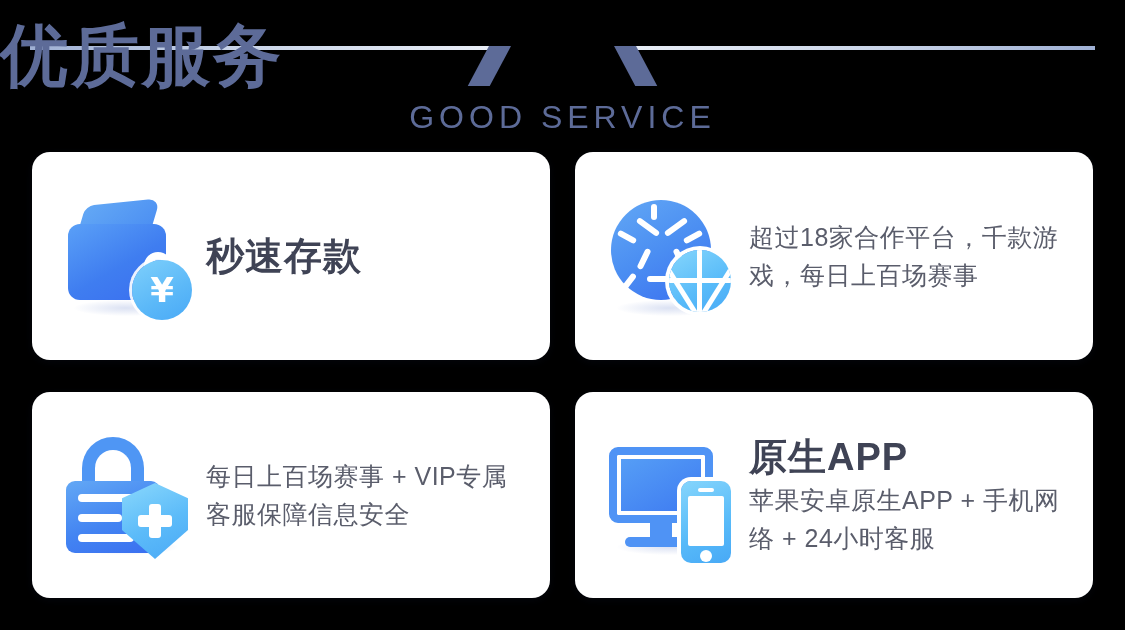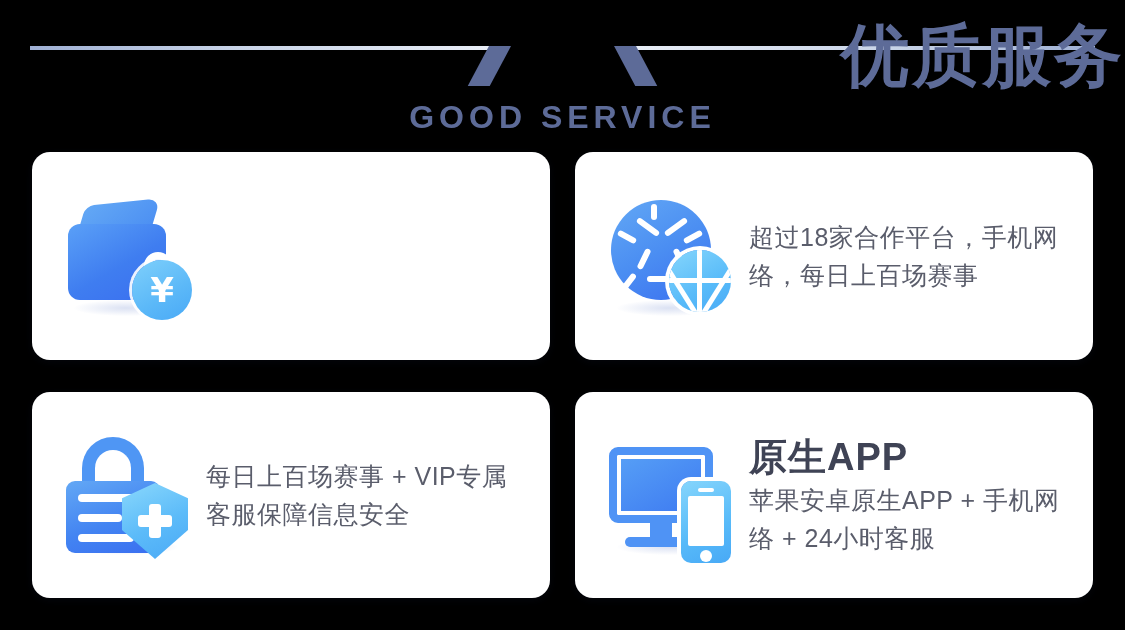--- a/index.html
+++ b/index.html
@@ -25,29 +25,29 @@
   }
   .deco-slash {
     position:absolute; top:46px; width:22px; height:40px;
     background:#5d6b98;
   }
   .deco-slash.left  { left:489px;  transform:skewX(-28deg); transform-origin:top left; }
   .deco-slash.right { right:489px; transform:skewX(28deg);  transform-origin:top right; }
 
   .title-cn {
     position:absolute; top:12px; left:0; width:1125px;
-    text-align:right;
+    text-align:left;
     font-size:68px; font-weight:bold; letter-spacing:3px;
     color:#5d6b98; line-height:86px;
     font-family:"Liberation Sans","DejaVu Sans",sans-serif;
   }
   .title-en {
     position:absolute; top:98px; left:0; width:1125px;
     text-align:center;
-    font-size:32px; font-weight:bold; letter-spacing:5px;
+    font-size:32px; font-weight:normal; letter-spacing:5px;
     color:#5d6b98; line-height:38px;
   }
 
   
   .grid {
     position:absolute; top:152px; left:32px;
     width:1061px; height:446px;
     display:grid;
     grid-template-columns:518px 518px;
     grid-template-rows:208px 206px;
@@ -224,20 +224,21 @@
       <div class="icon-wrap">
         <div class="ico-shadow"></div>
         <div class="wallet-flap"></div>
         <div class="wallet-body"></div>
         <div class="wallet-notch"></div>
         <div class="coin">
           <span>¥</span>
         </div>
       </div>
       <div class="card-text">
+        <div class="card-title">秒速存款</div>
       </div>
     </div>
 
     <div class="card">
       <div class="icon-wrap">
         <div class="ico-shadow"></div>
         <div class="ball">
           <div class="seam" style="left:40px;top:4px;width:6px;height:16px;"></div>
           <div class="seam" style="left:6px;top:34px;width:20px;height:6px;transform:rotate(28deg);"></div>
           <div class="seam" style="left:72px;top:34px;width:20px;height:6px;transform:rotate(-28deg);"></div>
@@ -250,21 +251,21 @@
           <div class="seam" style="left:36px;top:76px;width:30px;height:6px;"></div>
         </div>
         <div class="basket">
           <div class="bl" style="left:28px;top:0;width:5px;height:62px;"></div>
           <div class="bl" style="left:0;top:28px;width:62px;height:5px;"></div>
           <div class="bl" style="left:4px;top:-14px;width:5px;height:90px;transform:rotate(-32deg);"></div>
           <div class="bl" style="left:52px;top:-14px;width:5px;height:90px;transform:rotate(32deg);"></div>
         </div>
       </div>
       <div class="card-text">
-        <div class="card-desc">超过18家合作平台，手机网络，每日上百场赛事</div>
+        <div class="card-desc">超过18家合作平台，千款游戏，每日上百场赛事</div>
       </div>
     </div>
 
     <div class="card">
       <div class="icon-wrap">
         <div class="ico-shadow"></div>
         <div class="lock-shackle"></div>
         <div class="lock-body">
           <div class="lock-slot" style="top:13px;width:56px;"></div>
           <div class="lock-slot" style="top:33px;width:44px;"></div>

